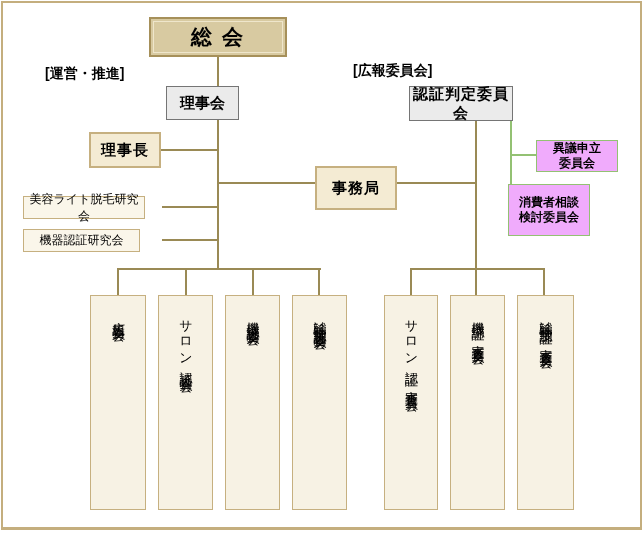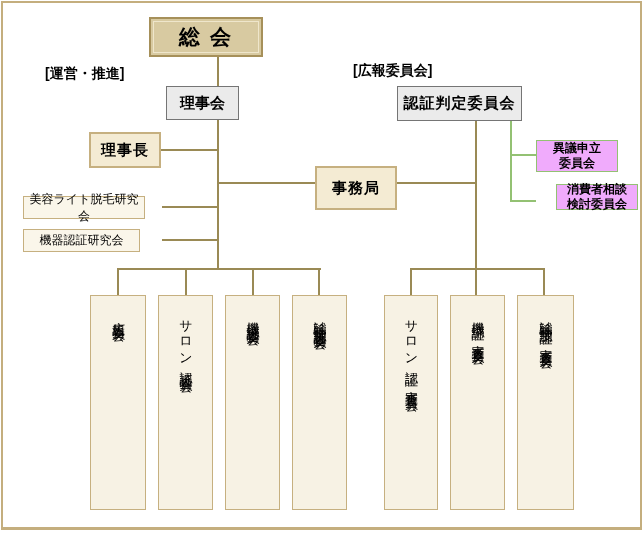--- a/index.html
+++ b/index.html
@@ -7,37 +7,37 @@
     position:relative; width:644px; height:534px; background:#ffffff;
     font-family:"Liberation Sans","DejaVu Sans",sans-serif; color:#000;
     overflow:hidden;
   }
   .frame {
     position:absolute; left:1px; top:1px; right:2px; bottom:4px;
     border:2px solid #c4ae7e; border-bottom-width:3px; pointer-events:none;
   }
   .box { position:absolute; box-sizing:border-box; display:flex; align-items:center; justify-content:center; text-align:center; }
   .box-soukai {
-    left:149px; top:17px; width:114px; height:40px;
+    left:149px; top:17px; width:138px; height:40px;
     background:#d8caa1; border:2px solid #a6905a;
     box-shadow: inset 0 0 0 2px #d8caa1, inset 0 0 0 3px #efe6cb;
     font-size:21px; font-weight:bold; letter-spacing:2px;
   }
   .gray { background:#ebebeb; border:1px solid #757575; font-weight:bold; }
   .box-rijikai { left:166px; top:86px; width:73px; height:34px; font-size:15px; }
-  .box-nintei  { left:397px; top:86px; width:125px; height:35px; font-size:15px; letter-spacing:1px; }
+  .box-nintei  { left:409px; top:86px; width:104px; height:35px; font-size:15px; letter-spacing:1px; }
   .tan  { background:#f4ebd3; border:2px solid #c6b080; font-weight:bold; }
   .box-rijicho   { left:89px;  top:132px; width:72px; height:36px; font-size:15px; letter-spacing:1px; }
   .box-jimukyoku { left:315px; top:166px; width:82px; height:44px; font-size:15px; letter-spacing:1px; }
   .cream { background:#faf6ea; border:1px solid #c6b080; font-size:12px; }
   .box-biyou   { left:23px; top:196px; width:122px; height:23px; }
   .box-kikiken { left:23px; top:229px; width:117px; height:23px; }
   .green-box { background:#f0abfc; border:1px solid #93c173; font-size:12px; line-height:15px; white-space:pre-line; font-weight:bold; }
   .box-igi       { left:536px; top:140px; width:82px; height:32px; }
-  .box-shouhisha { left:556px; top:184px; width:82px; height:26px; }
+  .box-shouhisha { left:508px; top:184px; width:82px; height:52px; }
   .vbox {
     position:absolute; top:295px; height:215px; box-sizing:border-box;
     background:#f7f2e4; border:1px solid #c6b080;
     display:flex; justify-content:center;
   }
   .vtext {
     writing-mode:vertical-rl; text-orientation:upright;
     font-size:13px; letter-spacing:2px; padding-top:15px;
   }
   .v-kouhou  { left:90px;  width:56px; }

